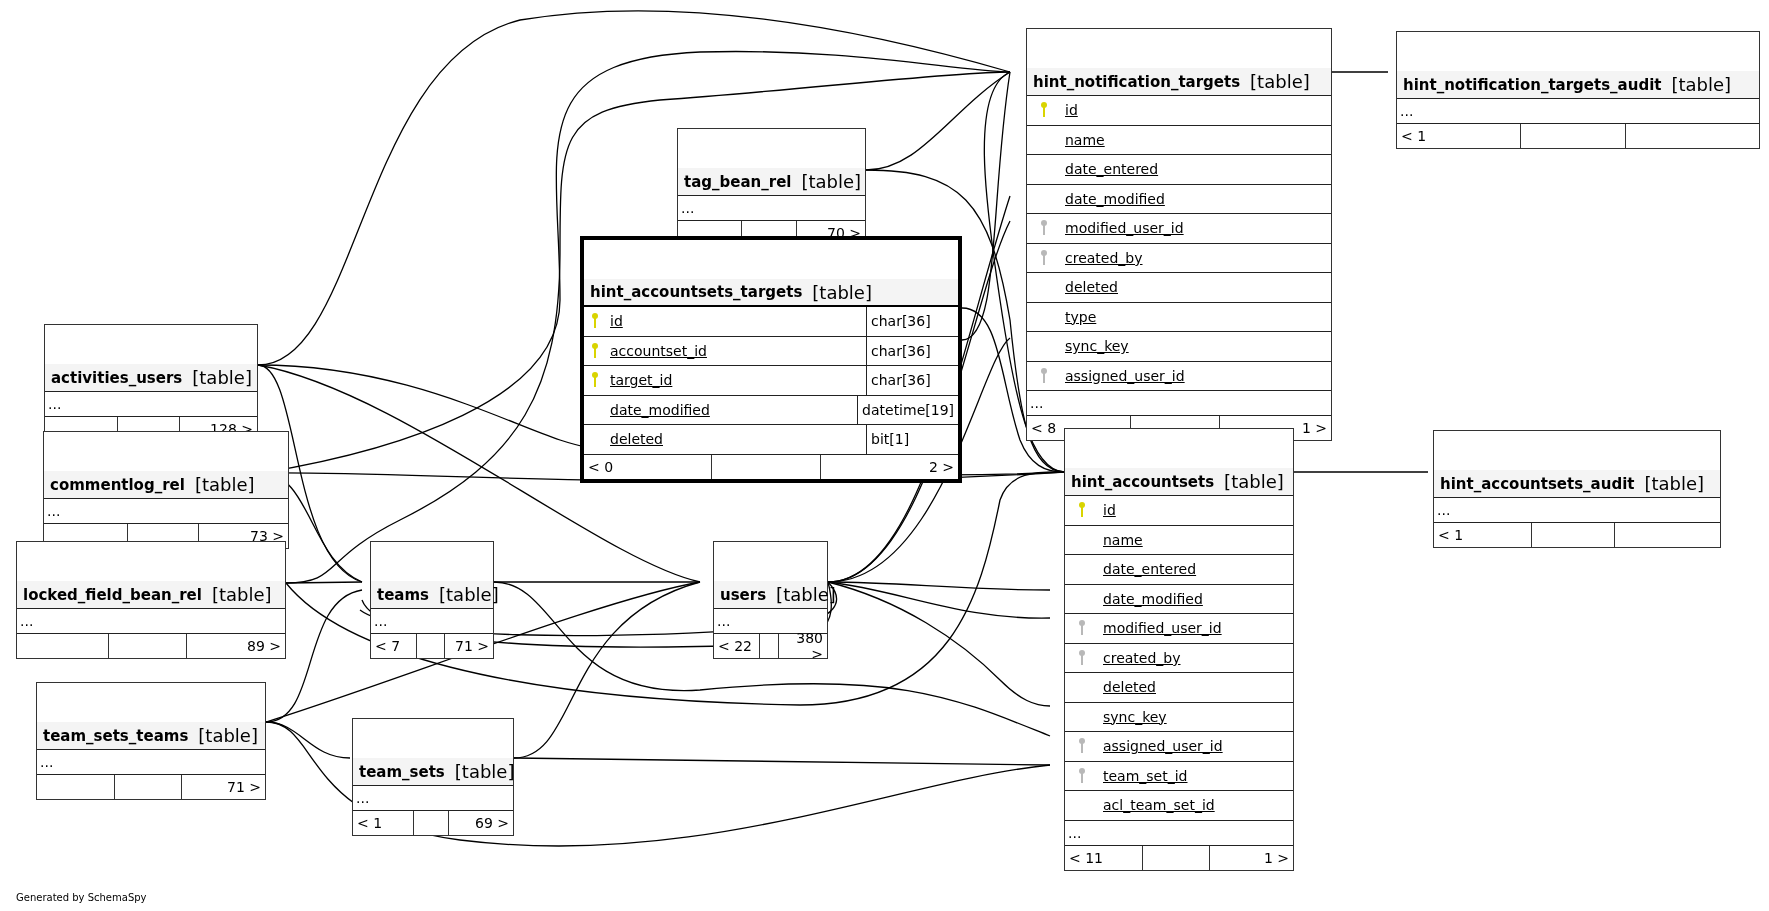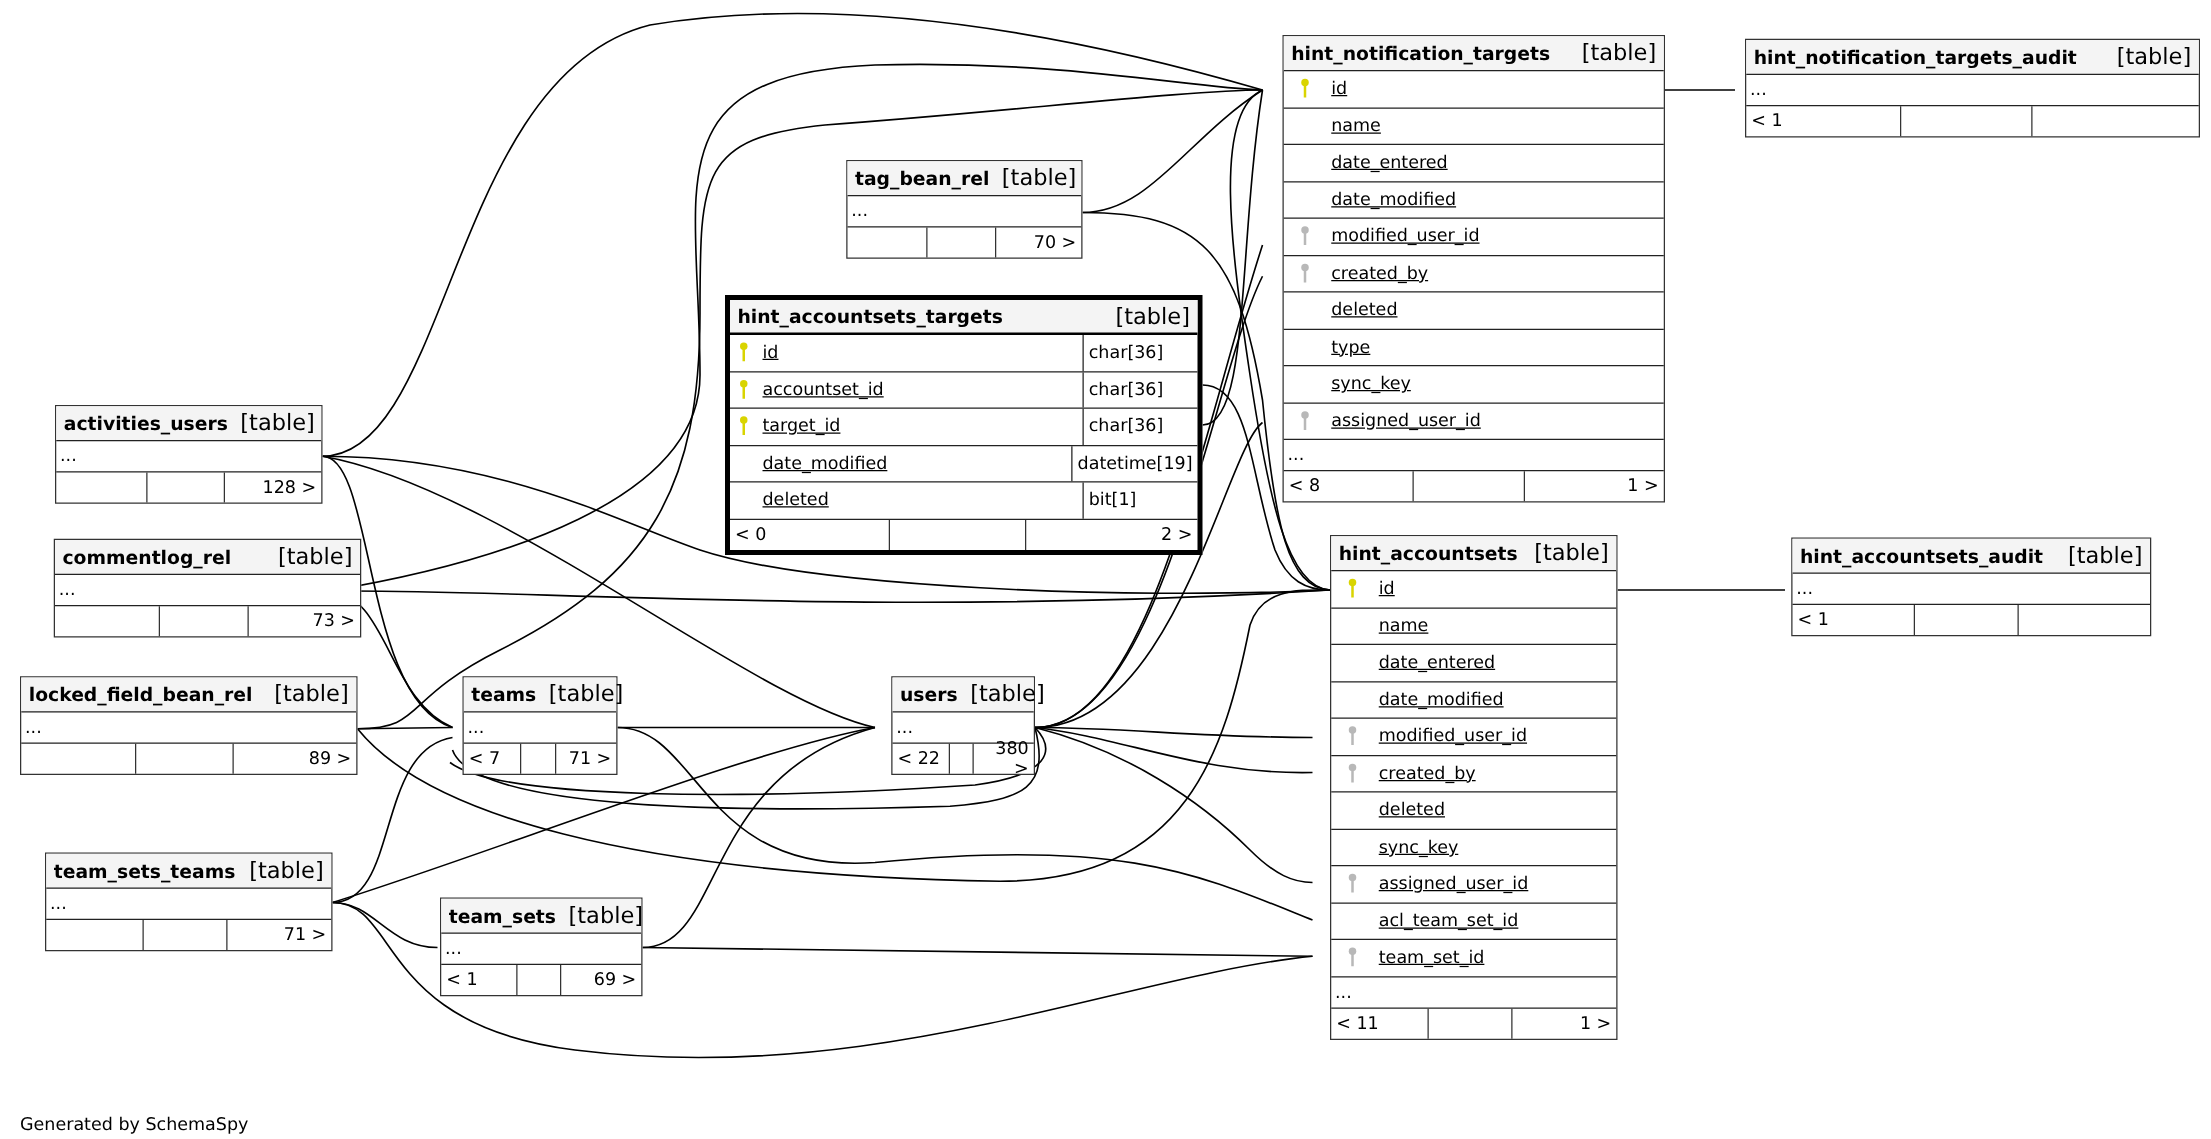--- a/index.html
+++ b/index.html
@@ -2,39 +2,39 @@
 <html><head>
 <meta charset="utf-8">
 <style>
   html, body { margin:0; padding:0; background:#ffffff; }
   body { width:1769px; height:911px; position:relative; overflow:hidden;
          font-family:"DejaVu Sans", sans-serif; font-size:14px; color:#000; }
   #edges { position:absolute; left:0; top:0; width:1769px; height:911px; pointer-events:none; }
   #edges path { fill:none; stroke:#000; stroke-width:1.3; }
   .tbl { position:absolute; border:1.5px solid #333; background:#fff; box-sizing:border-box; }
   .tbl.focus { border:4px solid #000; }
-  .hdr { background:#f4f4f4; height:28px; display:flex; align-items:center; justify-content:space-between;
-         padding:0 6px; border-bottom:1.5px solid #222; box-sizing:border-box; }
+  .hdr { background:#f4f4f4; height:28px; display:flex; align-items:center; justify-content:flex-start;
+         padding:0 6px; border-bottom:1.5px solid #222; box-sizing:border-box;margin-top:39px; }
   .tbl.focus .hdr { border-bottom:2px solid #000; }
   .hdr .name { font-weight:bold; font-size:15px; }
   .hdr .kind { font-size:18px; margin-left:10px; }
   .row { height:29.5px; border-bottom:1.5px solid #222; display:flex; align-items:center; box-sizing:border-box; }
   .row .key { width:34px; display:flex; justify-content:center; align-items:center; }
   .row .col { flex:1; padding-left:4px;text-decoration:underline; }
   .row .typ { border-left:1.5px solid #222; height:100%; display:flex; align-items:center; padding:0 4px; min-width:92px; box-sizing:border-box; }
   .ell { height:25px; border-bottom:1.5px solid #222; display:flex; align-items:center; padding-left:3px; box-sizing:border-box; font-size:14px; }
   .foot { height:24px; display:flex; box-sizing:border-box; }
   .foot div { border-left:1.5px solid #333; display:flex; align-items:center; padding:0 4px; box-sizing:border-box; font-size:14px; }
   .foot div:first-child { border-left:none; }
   .foot .f1 { flex:1.2; } .foot .f2 { flex:1; } .foot .f3 { flex:1.3; justify-content:flex-end;text-align:right; }
   .keyicon { width:8px; height:16px; position:relative; }
   .keyicon::before { content:""; position:absolute; left:1px; top:0; width:6px; height:6px; border-radius:50%; background:currentColor; }
   .keyicon::after { content:""; position:absolute; left:3px; top:5px; width:2px; height:10px; background:currentColor; }
   .pk { color:#d9d400; } .fk { color:#b8b8b8; }
-  #footer { position:absolute; left:16px; top:892px; font-size:14px; }
+  #footer { position:absolute; left:16px; top:892px; font-size:10px; }
 </style>
 </head>
 <body>
 
 <svg id="edges" viewBox="0 0 1769 911">
   <path d="M258,365 C360,365 360,60 520,20 C700,-10 900,40 1010,72"></path>
   <path d="M262,473 C400,450 560,400 560,300 C560,150 520,60 700,52 C850,48 950,70 1010,72"></path>
   <path d="M286,583 C340,583 320,560 400,520 C520,460 560,390 560,250 C560,140 560,110 660,100 C800,90 950,72 1010,72"></path>
   <path d="M866,170 C920,170 950,110 1010,72"></path>
   <path d="M866,170 C960,170 990,200 1010,320 C1020,420 1030,470 1064,472"></path>
@@ -332,29 +332,29 @@
       <span class="key"></span>
       <span class="col">sync_key</span>
     </div>
   <div class="row">
       <span class="key">
         <span class="keyicon fk"></span>
       </span>
       <span class="col">assigned_user_id</span>
     </div>
   <div class="row">
+      <span class="key">
+        <span class="keyicon fk"></span>
+      </span>
+      <span class="col">team_set_id</span>
+    </div>
+  <div class="row">
       <span class="key"></span>
       <span class="col">acl_team_set_id</span>
     </div>
-  <div class="row">
-      <span class="key">
-        <span class="keyicon fk"></span>
-      </span>
-      <span class="col">team_set_id</span>
-    </div>
   <div class="ell">...</div>
   <div class="foot">
       <div class="f1">&lt; 11</div>
       <div class="f2"></div>
       <div class="f3">1 &gt;</div>
     </div>
 </div>
 
 <div class="tbl" style="left:1433px;top:430px;width:288px;">
   <div class="hdr">

